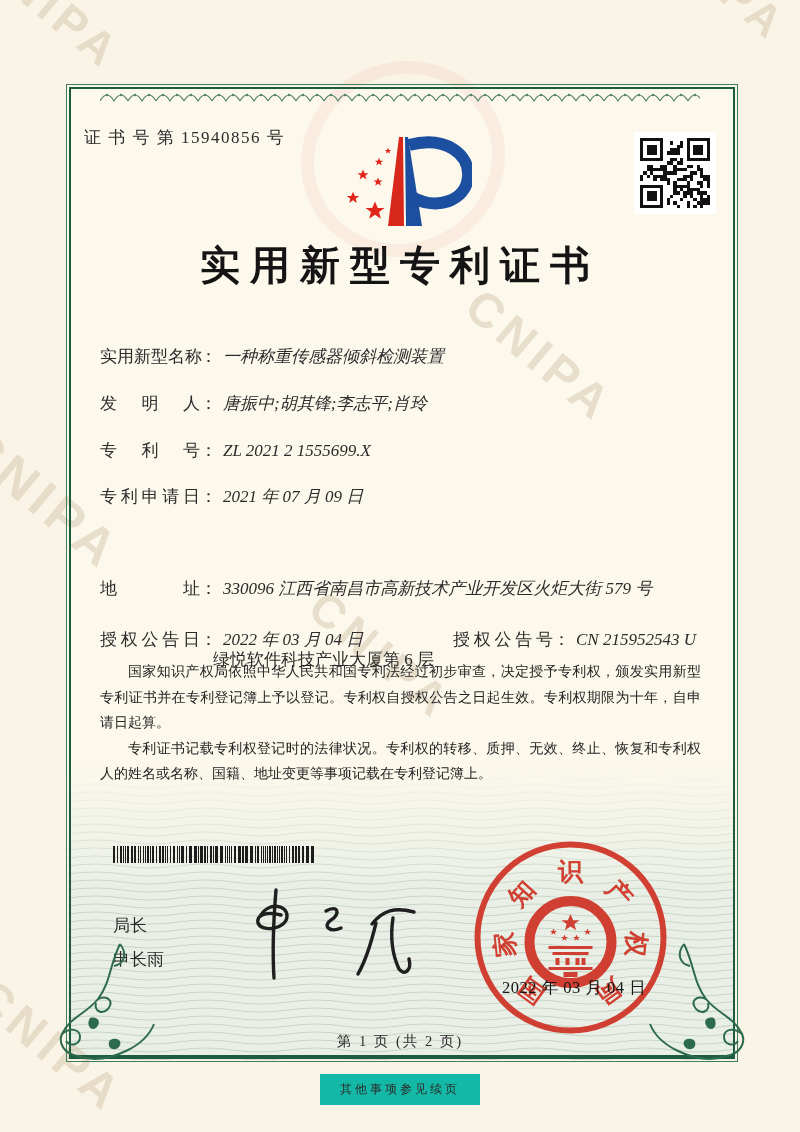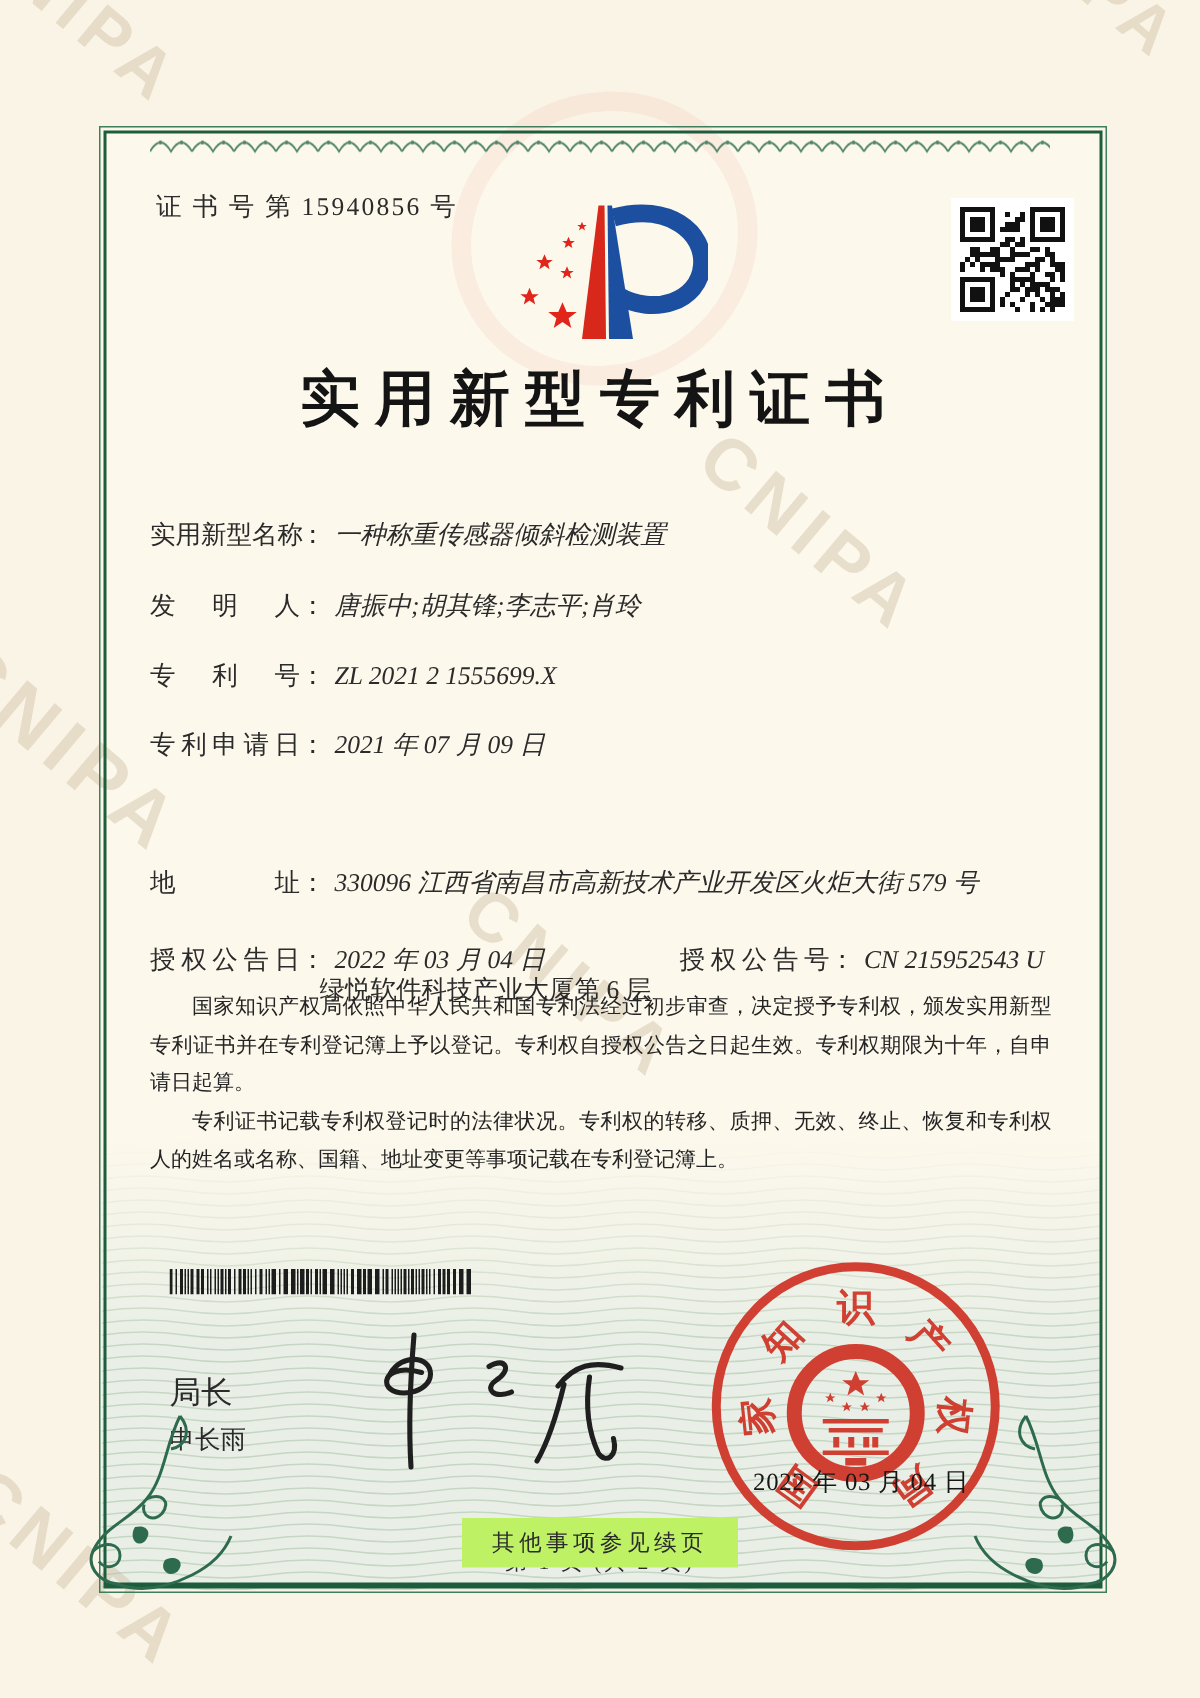--- a/index.html
+++ b/index.html
@@ -15,47 +15,47 @@
   .wm{position:absolute;z-index:1;font-family:"Liberation Sans","DejaVu Sans",sans-serif;font-weight:700;color:rgba(203,187,160,0.42);transform:rotate(40deg);letter-spacing:6px;pointer-events:none;}
   .ghost{position:absolute;left:300px;top:62px;width:180px;height:168px;border:13px solid rgba(231,152,140,0.13);border-radius:50%;transform:rotate(-24deg);z-index:1;}
 
   
   .frame{position:absolute;left:66px;top:84px;width:670px;height:976px;border:1px solid #3e7e5c;z-index:3;pointer-events:none;}
   .frame-inner{position:absolute;left:2px;top:2px;right:2px;bottom:2px;border:2px solid #1d5c3d;border-bottom-width:4px;}
   .lace{position:absolute;left:100px;top:87px;z-index:3;opacity:.85;}
   .ornament{position:absolute;z-index:4;}
 
   
-  .certnum{position:absolute;left:104px;top:126px;font-size:17px;letter-spacing:1.5px;z-index:2;}
+  .certnum{position:absolute;left:84px;top:126px;font-size:17px;letter-spacing:1.5px;z-index:2;}
   .logo{position:absolute;left:330px;top:131px;z-index:2;}
   .qrbox{position:absolute;left:634px;top:132px;width:82px;height:82px;background:#ffffff;z-index:2;}
   .qrbox svg{margin:6px;display:block;}
   .title{position:absolute;left:0;right:0;top:238px;text-align:center;font-size:40px;font-weight:700;letter-spacing:10px;color:#141414;z-index:2;}
 
   
   .frow{position:absolute;left:100px;font-size:17px;z-index:2;white-space:nowrap;}
   .flabel{display:inline-block;width:100px;text-align:justify;text-align-last:justify;vertical-align:top;}
   .fval{margin-left:6px;font-style:italic;}
   .addr2{position:absolute;left:213px;font-size:17px;z-index:2;margin-top:46px;}
   .fgroup2{position:absolute;left:353px;top:0;white-space:nowrap;}
 
   
   .body-text{position:absolute;left:100px;top:659px;width:601px;font-size:14px;line-height:25.6px;text-align:justify;z-index:2;color:#242424;}
   .body-text p{margin:0;text-indent:2em;}
 
   
   .barcode{position:absolute;left:113px;top:846px;width:206px;height:17px;z-index:2;font-size:0;white-space:nowrap;overflow:hidden;}
   .barcode i{display:inline-block;height:17px;background:#1c1c1c;}
-  .signer-title{position:absolute;left:113px;top:914px;font-size:21px;z-index:2;}
+  .signer-title{position:absolute;left:113px;top:914px;font-size:17px;z-index:2;}
   .signer-name{position:absolute;left:113px;top:948px;font-size:17px;z-index:2;}
   .sig{position:absolute;left:224px;top:884px;z-index:2;}
   .seal{position:absolute;left:467px;top:834px;z-index:4;opacity:.96;}
   .sealdate{position:absolute;left:502px;top:977px;font-size:16.5px;letter-spacing:.5px;color:#161616;z-index:5;}
   .pageinfo{position:absolute;left:0;right:0;top:1032px;text-align:center;font-size:14.5px;z-index:2;letter-spacing:2px;}
-  .cont{position:absolute;left:50%;top:1012px;transform:translateX(-50%);background:#bef264;padding:7px 20px;font-size:15px;letter-spacing:3px;z-index:2;}
+  .cont{position:absolute;left:50%;top:1074px;transform:translateX(-50%);background:#14b8a6;padding:7px 20px;font-size:12px;letter-spacing:3px;z-index:2;}
 </style>
 </head>
 <body>
 
 <div id="stage">
 
   <div class="paper"></div>
 
   <div class="wavezone">
     <svg width="666" height="302">

